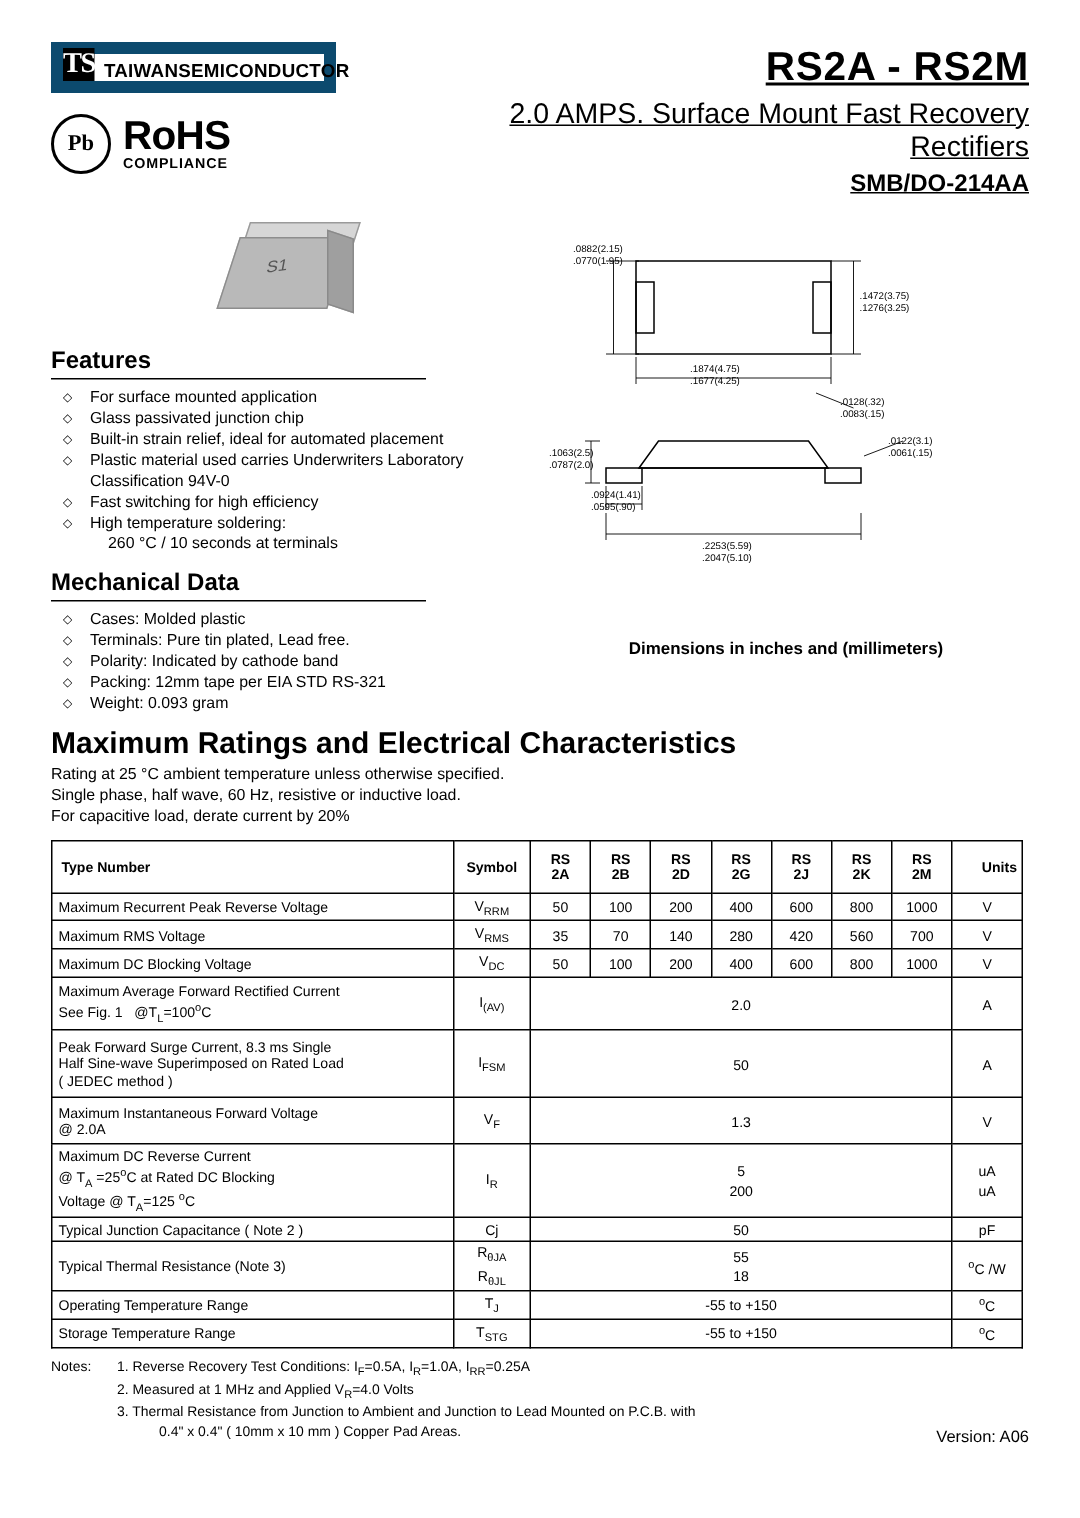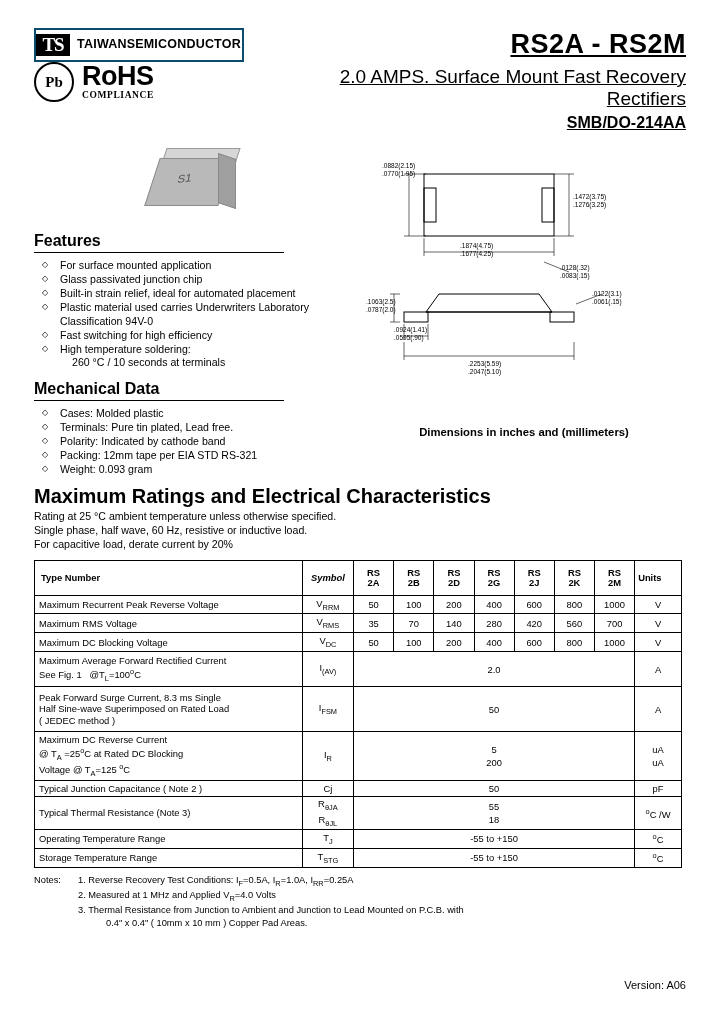--- a/index.html
+++ b/index.html
@@ -28,24 +28,24 @@
   .header {
     display: flex;
     justify-content: space-between;
     align-items: flex-start;
   }
   .brand-block {
     width: 210px;
   }
   .logo-row {
     display: flex;
-    align-items: center;
-    border: 2px solid #0c4a6e;
+    align-items: flex-end;
+    border: 8px solid #0c4a6e;
     height: 34px;
-    width: 210px;
+    width: 190px;
     box-sizing: border-box;
   }
   .logo-mark {
     width: 34px;
     background: #000;
     color: #fff;
     font-weight: bold;
     font-size: 19px;
     display: flex;
     align-items: center;
@@ -62,20 +62,21 @@
     line-height: 1.05;
   }
   .logo-text span {
     font-size: 12.5px;
     font-weight: bold;
     letter-spacing: .2px;
   }
   .rohs-row {
     display: flex;
     align-items: center;
+    margin-top: 14px;
   }
   .pb-circle {
     width: 36px; height: 36px;
     border: 2px solid #000;
     border-radius: 50%;
     display: flex;
     align-items: center;
     justify-content: center;
     font-size: 15px;
     font-weight: bold;
@@ -88,21 +89,20 @@
   .rohs-main {
     font-size: 27px;
     font-weight: bold;
     letter-spacing: -.5px;
   }
   .rohs-sub {
     font-size: 9.5px;
     font-weight: bold;
     letter-spacing: .6px;
     margin-top: 1px;
-    font-family: Liberation Serif, serif;
   }
   .title-block {
     text-align: right;
     padding-top: 2px;
     text-decoration: underline;
   }
   .main-title {
     font-size: 27px;
     font-weight: bold;
     letter-spacing: .5px;
@@ -233,30 +233,29 @@
     text-align: left;
     font-size: 11.5px;
     font-weight: bold;
     padding-left: 6px !important;
     height: 30px;
   }
   .th-sym {
     font-size: 10.5px;
     font-weight: bold;
     text-align: center;
-    font-style: italic;
   }
   .th-part {
     text-align: center;
     font-weight: bold;
     font-size: 10px;
     line-height: 1.05;
   }
   .th-units {
-    text-align: left;
+    text-align: right;
     font-weight: bold;
     font-size: 10.5px;
   }
   td.desc {
     text-align: left;
     font-size: 9.4px;
     line-height: 1.22;
     padding-left: 4px !important;
   }
   td.sym {
@@ -281,21 +280,21 @@
     display: flex;
   }
   .notes-label { width: 44px; flex: none; }
   .notes-body { flex: 1; }
   .notes-body div { padding-left: 14px; text-indent: -14px; }
   .notes-body div.sub-ind { padding-left: 28px; text-indent: 0; }
 
   .version {
     position: absolute;
     right: 34px;
-    bottom: 21px;
+    bottom: 48px;
     font-size: 11px;
     text-align: center;
   }
 </style>
 </head>
 <body>
 
 <div class="page">
 
   <div class="header">
@@ -490,20 +489,26 @@
         <td class="val" colspan="7">2.0</td>
         <td class="unit">A</td>
       </tr>
       <tr>
         <td class="desc" style="height:40px">Peak Forward Surge Current, 8.3 ms Single<br>Half Sine-wave Superimposed on Rated Load<br>( JEDEC method )</td>
         <td class="sym">I<sub>FSM</sub></td>
         <td class="val" colspan="7">50</td>
         <td class="unit">A</td>
       </tr>
       <tr>
+        <td class="desc" style="height:26px">Maximum Instantaneous Forward Voltage<br>@ 2.0A</td>
+        <td class="sym">V<sub>F</sub></td>
+        <td class="val" colspan="7">1.3</td>
+        <td class="unit">V</td>
+      </tr>
+      <tr>
         <td class="desc" style="height:34px">Maximum DC Reverse Current<br>@ T<sub>A</sub> =25<sup>o</sup>C at Rated DC Blocking<br>Voltage @ T<sub>A</sub>=125 <sup>o</sup>C</td>
         <td class="sym">I<sub>R</sub></td>
         <td class="val" colspan="7" style="padding:0">
           <div style="border-bottom:0;padding:1px 0">5</div>
           <div style="padding:1px 0">200</div>
         </td>
         <td class="unit" style="padding:0">
           <div style="padding:1px 0">uA</div>
           <div style="padding:1px 0">uA</div>
         </td>

